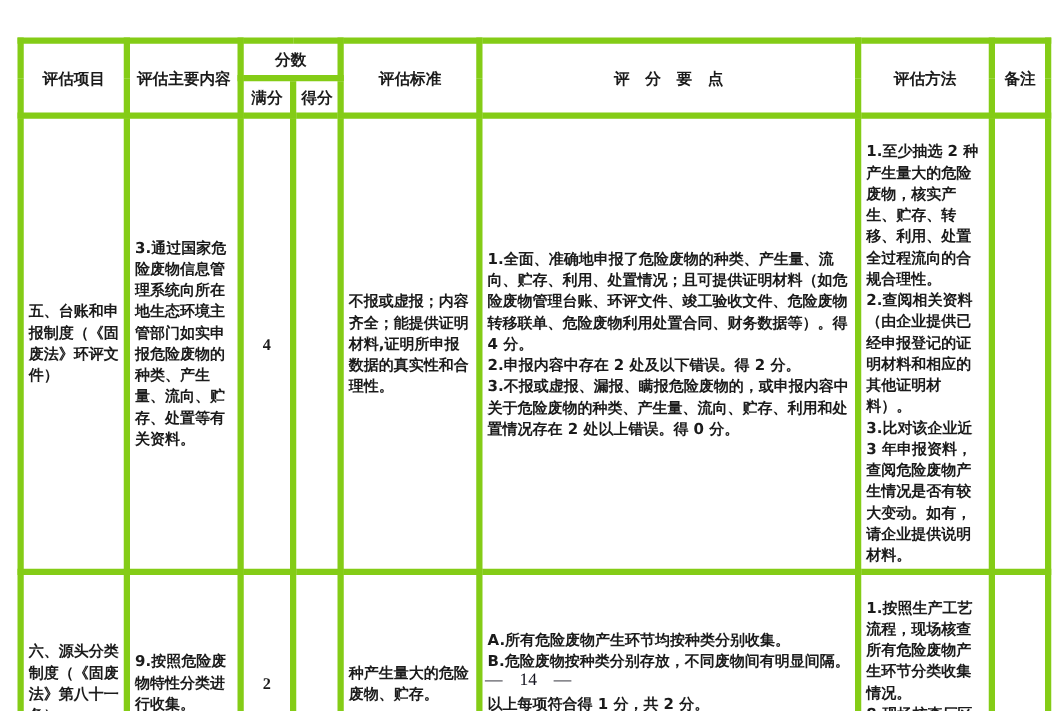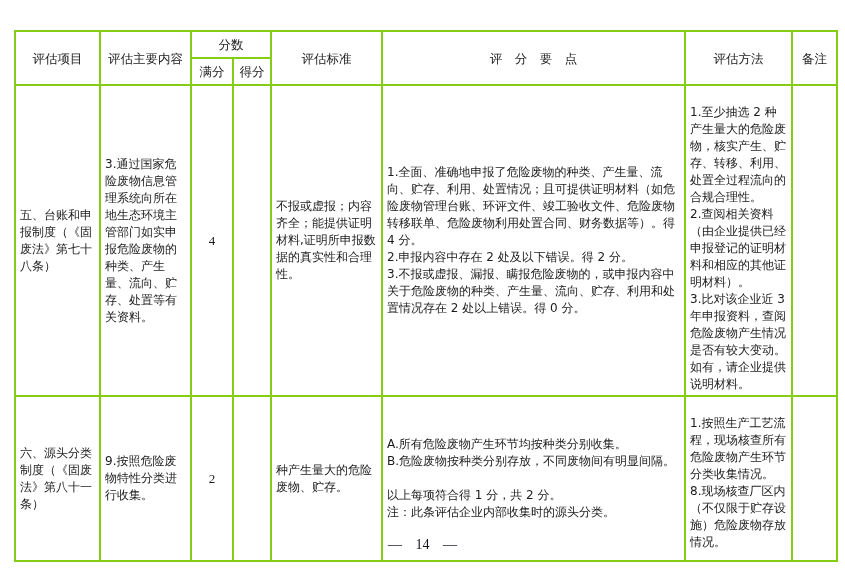--- a/index.html
+++ b/index.html
@@ -17,22 +17,22 @@
   }
   .doc-table {
     position: absolute;
     left: 14px;
     top: 30px;
     width: 822px;
     border-collapse: collapse;
     table-layout: fixed;
   }
   .doc-table th, .doc-table td {
-    border: 2px solid #84cc16;
-    font-weight: normal;
+    border: 5px solid #84cc16;
+    font-weight: bold;
     font-size: 12px;
     line-height: 17px;
     padding: 2px 4px;
     overflow: hidden;
     color: #1b1b1b;
     background: #ffffff;
   }
   .doc-table th {
     text-align: center;
     vertical-align: middle;
@@ -91,21 +91,21 @@
       <th rowspan="2">评估方法</th>
       <th rowspan="2">备注</th>
     </tr>
     <tr>
       <th>满分</th>
       <th>得分</th>
     </tr>
   </thead>
   <tbody>
     <tr class="body-row-1">
-      <td>五、台账和申报制度（《固废法》第七十八条）</td>
+      <td>五、台账和申报制度（《固废法》环评文件）</td>
       <td>3.通过国家危险废物信息管理系统向所在地生态环境主管部门如实申报危险废物的种类、产生量、流向、贮存、处置等有关资料。</td>
       <td class="score-cell">4</td>
       <td class="score-cell"></td>
       <td>不报或虚报；内容齐全；能提供证明材料,证明所申报数据的真实性和合理性。</td>
       <td>1.全面、准确地申报了危险废物的种类、产生量、流向、贮存、利用、处置情况；且可提供证明材料（如危险废物管理台账、环评文件、竣工验收文件、危险废物转移联单、危险废物利用处置合同、财务数据等）。得 4 分。
 2.申报内容中存在 2 处及以下错误。得 2 分。
 3.不报或虚报、漏报、瞒报危险废物的，或申报内容中关于危险废物的种类、产生量、流向、贮存、利用和处置情况存在 2 处以上错误。得 0 分。</td>
       <td class="method-cell">1.至少抽选 2 种产生量大的危险废物，核实产生、贮存、转移、利用、处置全过程流向的合规合理性。
 2.查阅相关资料（由企业提供已经申报登记的证明材料和相应的其他证明材料）。
 3.比对该企业近 3 年申报资料，查阅危险废物产生情况是否有较大变动。如有，请企业提供说明材料。</td>

